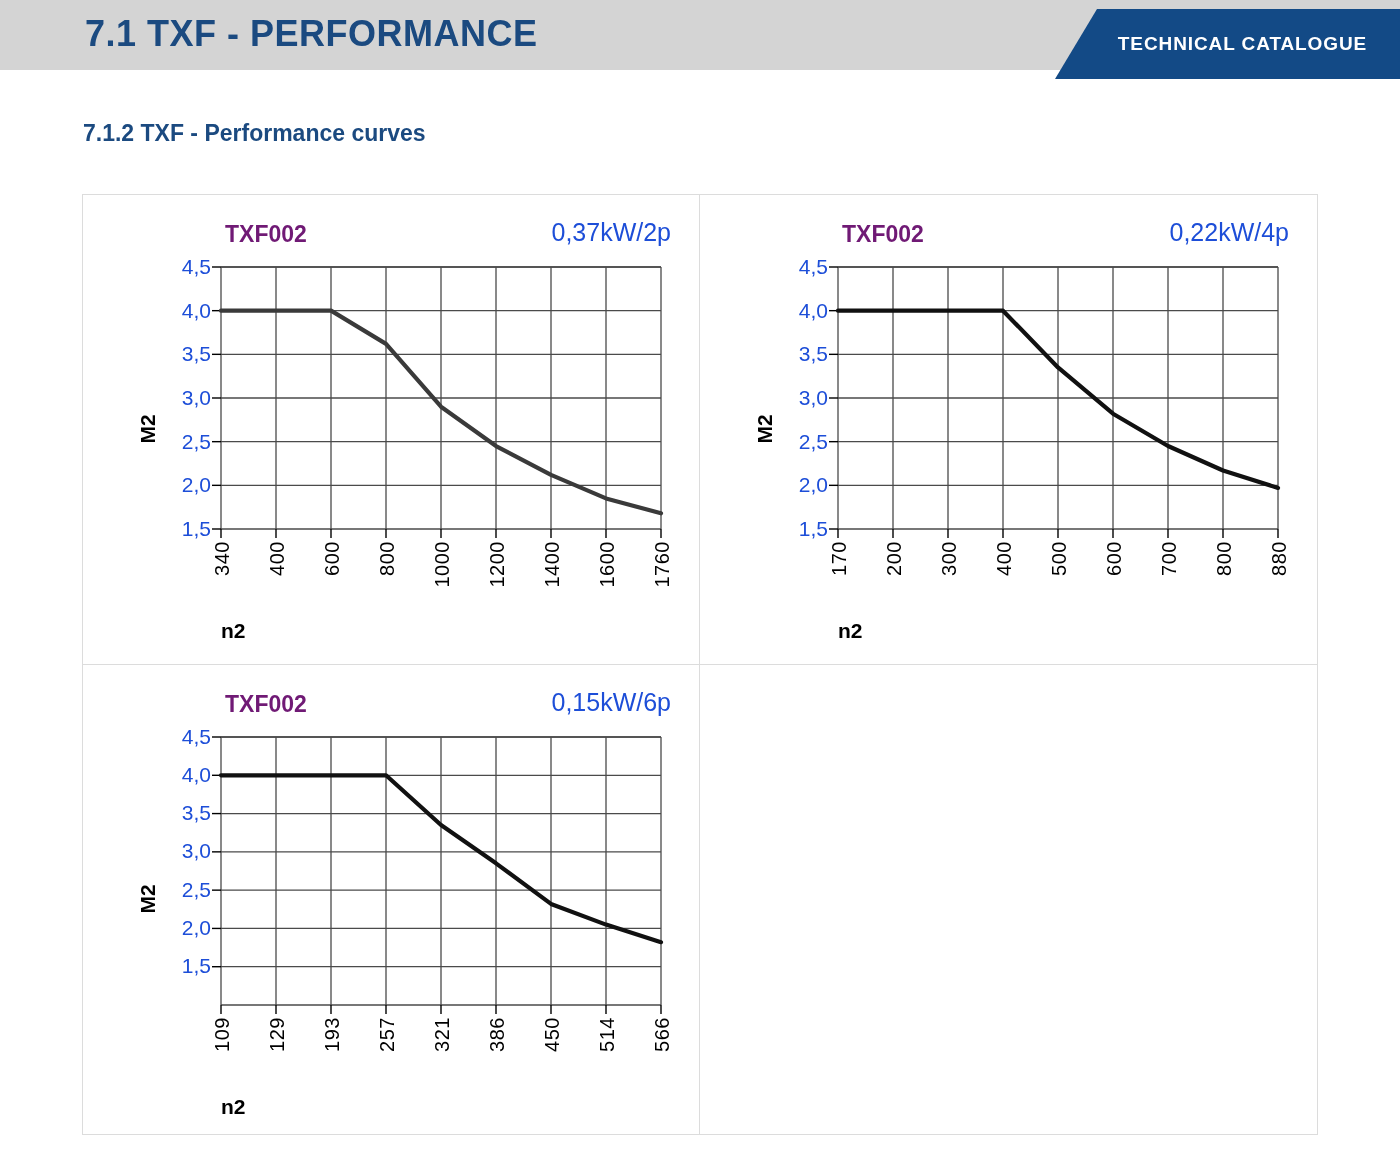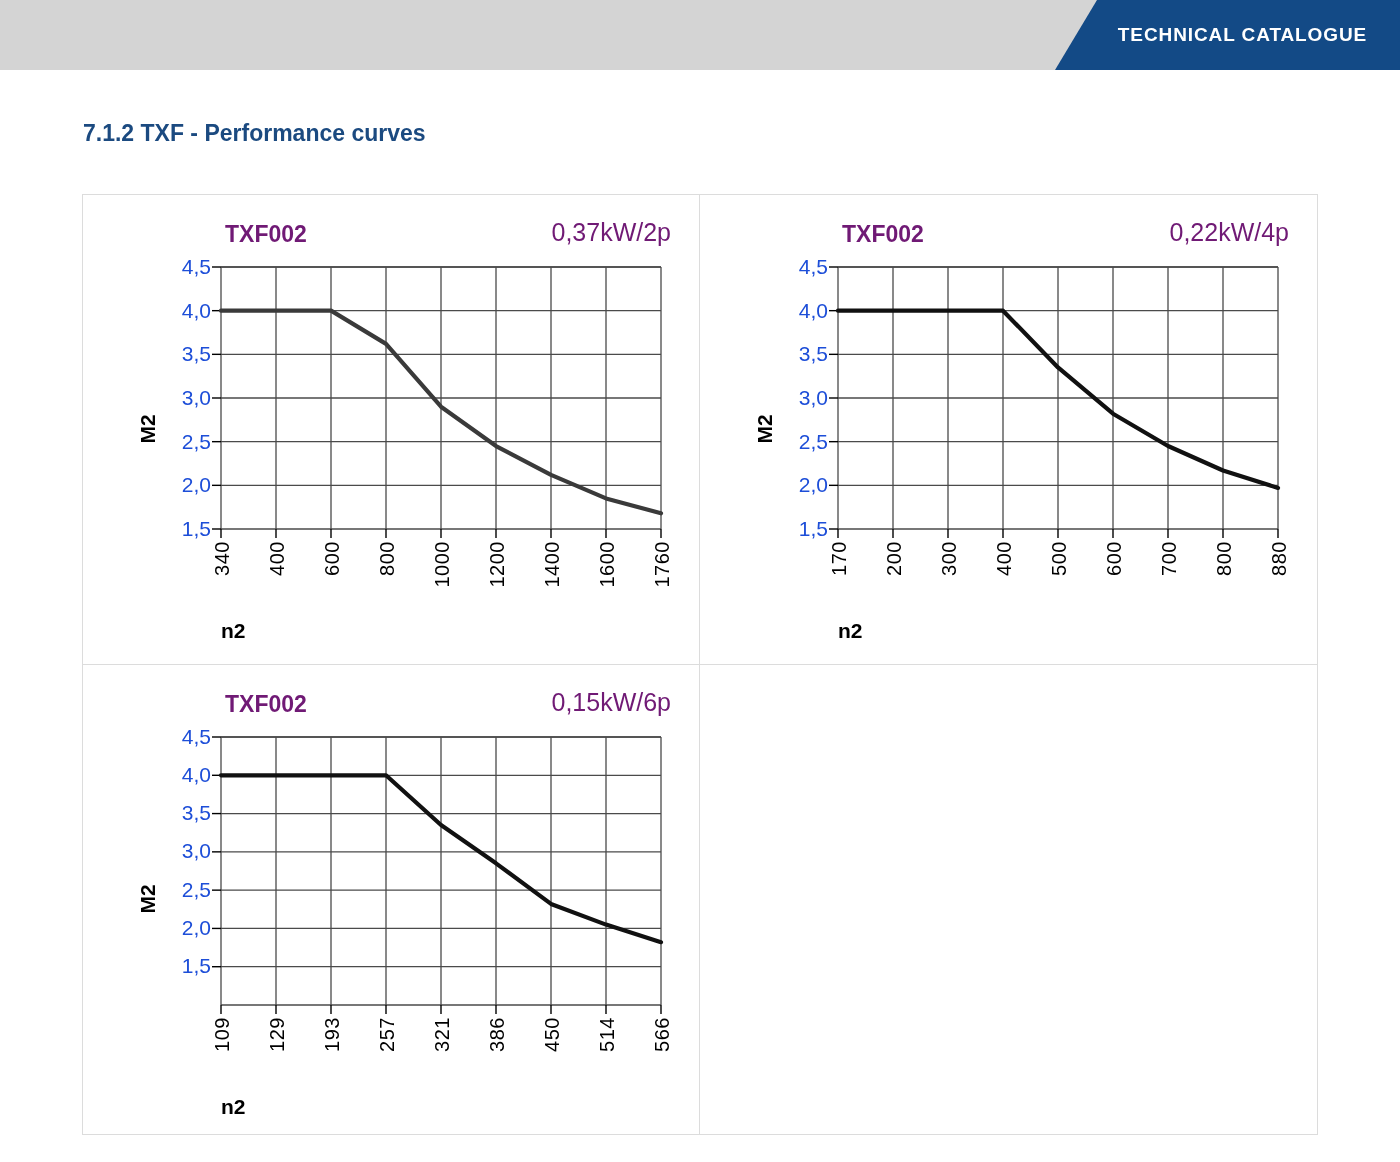--- a/index.html
+++ b/index.html
@@ -28,21 +28,21 @@
     left: 85px;
     top: 13px;
     font-size: 36px;
     font-weight: 700;
     letter-spacing: 0.5px;
     color: #1b4a80;
     white-space: nowrap;
   }
   .header-banner {
     position: absolute;
-    top: 0;
+    top: 9px;
     right: 0;
     width: 345px;
     height: 70px;
     background: #134a86;
     clip-path: polygon(42px 0, 100% 0, 100% 100%, 0 100%);
     display: flex;
     align-items: center;
     justify-content: center;
   }
   .header-banner-label {
@@ -110,21 +110,21 @@
     font-weight: 700;
     color: #701a75;
     white-space: nowrap;
   }
   .chart-power {
     position: absolute;
     right: 0;
     top: -3px;
     font-size: 25px;
     font-weight: 400;
-    color: #701a75;
+    color: #1d4ed8;
     white-space: nowrap;
   }
 
   
   .y-axis-title {
     position: absolute;
     left: 50px;
     top: 50%;
     transform: translateY(-50%) rotate(-90deg);
     font-size: 21px;
@@ -169,20 +169,21 @@
     font-size: 21px;
     font-weight: 700;
     color: #000;
     white-space: nowrap;
   }
 </style>
 </head>
 <body>
 
 <div class="header">
+  <div class="header-title">7.1 TXF - PERFORMANCE</div>
   <div class="header-banner">
     <span class="header-banner-label">TECHNICAL CATALOGUE</span>
   </div>
 </div>
 
 <div class="section-subtitle">7.1.2 TXF - Performance curves</div>
 
 <div class="panel-grid">
   <div class="panel">
     <div class="chart" id="chart-0">

